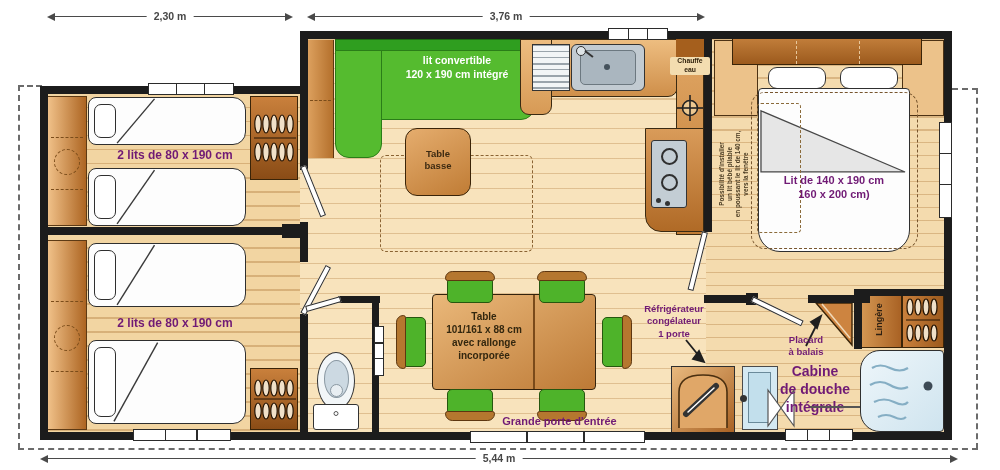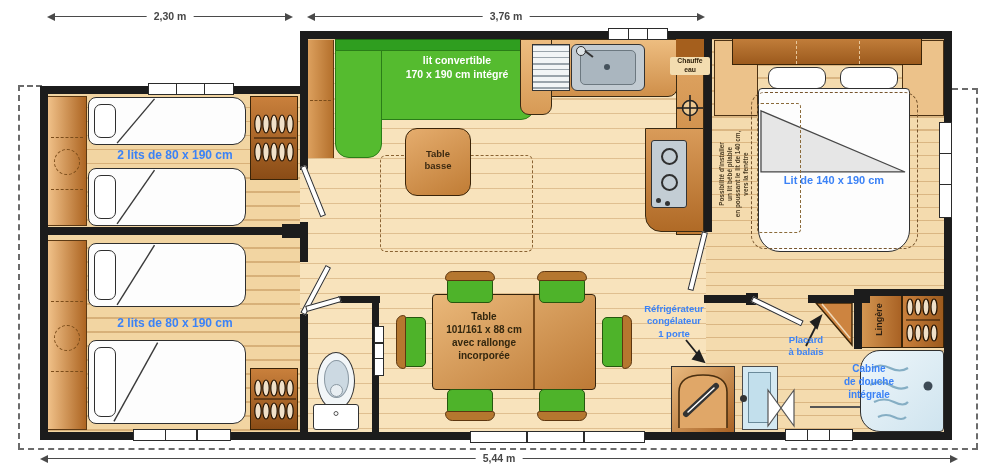--- a/index.html
+++ b/index.html
@@ -29,21 +29,21 @@
   .dash{position:absolute;border:1.5px dashed #8a6333}
   .chair{position:absolute;background:#4eb32a;border:1.2px solid #26570f;border-radius:5px}
   .chair::before{content:"";position:absolute;background:#b5772f;border:1px solid #5d3610}
   .chair.n::before{left:-3px;right:-3px;top:-7px;height:8px;border-radius:8px 8px 3px 3px}
   .chair.s::before{left:-3px;right:-3px;bottom:-7px;height:8px;border-radius:3px 3px 8px 8px}
   .chair.w::before{top:-3px;bottom:-3px;left:-7px;width:8px;border-radius:8px 3px 3px 8px}
   .chair.e::before{top:-3px;bottom:-3px;right:-7px;width:8px;border-radius:3px 8px 8px 3px}
   .dc{position:absolute;border:1.2px dashed #7a4c1a;border-radius:50%}
   .dl{position:absolute;border-top:1.2px dashed #7a4c1a}
   
-  .lbl{position:absolute;font-weight:700;color:#3b82f6;text-align:center;line-height:1.3}
+  .lbl{position:absolute;font-weight:700;color:#701a75;text-align:center;line-height:1.3}
   .lbl span{display:block}
   .rot{transform:rotate(-90deg)}
   
   .dim{position:absolute;height:13px}
   .dim .line{position:absolute;left:2px;right:2px;top:6px;height:1.4px;background:#4a4a4a}
   .dim .ah{position:absolute;top:2.8px;width:0;height:0;border-top:4px solid transparent;border-bottom:4px solid transparent}
   .dim .ah.l{left:0;border-right:8px solid #4a4a4a}
   .dim .ah.r{right:0;border-left:8px solid #4a4a4a}
   .dim .lab{position:absolute;left:50%;top:49%;transform:translate(-50%,-50%);background:#fff;padding:0 7px;font-size:10.5px;font-weight:700;color:#474747;white-space:nowrap}
   .dashv{position:absolute;border-left:2px dashed #6b6b6b}
@@ -277,61 +277,63 @@
   <div class="door" style="left:300px;top:166px;width:6px;height:54px;transform:rotate(-22deg);transform-origin:3px 0"></div>
   <div class="door" style="left:300px;top:260px;width:6px;height:54px;transform:rotate(28deg);transform-origin:3px 54px"></div>
   <div class="door" style="left:306px;top:306px;width:36px;height:6px;transform:rotate(-16deg);transform-origin:0 3px"></div>
   <div class="door" style="left:702px;top:232px;width:6px;height:60px;transform:rotate(14deg);transform-origin:3px 0"></div>
   <div class="door" style="left:752px;top:296px;width:56px;height:6px;transform:rotate(26deg);transform-origin:0 3px"></div>
 
   <div class="lbl" style="left:60px;top:148px;width:230px;font-size:12px">2 lits de 80 x 190 cm</div>
   <div class="lbl" style="left:60px;top:316px;width:230px;font-size:12px">2 lits de 80 x 190 cm</div>
   <div class="lbl" style="left:362px;top:54px;width:190px;font-size:10.5px;color:#fff">
     <span>lit convertible</span>
-    <span>170 x 190 cm intégré</span>
+    <span>120 x 190 cm intégré</span>
   </div>
   <div class="lbl" style="left:405px;top:148px;width:66px;font-size:9.5px;color:#3c2a12">
     <span>Table</span>
     <span>basse</span>
   </div>
   <div class="lbl" style="left:670px;top:57px;width:40px;font-size:6.8px;background:#f3ddb0;border-radius:2px;color:#33240e">
     <span>Chauffe</span>
     <span>eau</span>
   </div>
   <div class="lbl" style="left:760px;top:173px;width:148px;font-size:11px">
     <span>Lit de 140 x 190 cm</span>
+    <span>160 x 200 cm)</span>
   </div>
   <div class="lbl rot" style="left:674px;top:158px;width:120px;font-size:6.4px;color:#4a3b22;line-height:1.25">
     <span>Possibilité d'installer</span>
     <span>un lit bébé pliable</span>
     <span>en poussant le lit de 140 cm,</span>
     <span>vers la fenêtre</span>
   </div>
   <div class="lbl" style="left:632px;top:303px;width:84px;font-size:9.5px">
     <span>Réfrigérateur</span>
     <span>congélateur</span>
     <span>1 porte</span>
   </div>
   <div class="lbl" style="left:778px;top:334px;width:56px;font-size:9.5px">
     <span>Placard</span>
     <span>à balais</span>
   </div>
   <div class="lbl rot" style="left:855px;top:313px;width:50px;height:13px;font-size:9px;color:#2e2012">Lingère</div>
-  <div class="lbl" style="left:832px;top:362px;width:74px;font-size:10px">
+  <div class="lbl" style="left:778px;top:362px;width:74px;font-size:14px">
     <span>Cabine</span>
     <span>de douche</span>
     <span>intégrale</span>
   </div>
   <div class="furn" style="left:810px;top:406px;width:50px;height:2px;background:#555"></div>
   <div class="lbl" style="left:434px;top:310px;width:100px;font-size:10px;color:#33270f">
     <span>Table</span>
     <span>101/161 x 88 cm</span>
     <span>avec rallonge</span>
     <span>incorporée</span>
   </div>
+  <div class="lbl" style="left:492px;top:414px;width:135px;font-size:11px">Grande porte d'entrée</div>
 
   <div class="dim" style="left:47px;top:10px;width:246px">
     <div class="line"></div>
       <div class="ah l"></div>
       <div class="ah r"></div>
     <span class="lab">2,30 m</span>
   </div>
   <div class="dim" style="left:307px;top:10px;width:398px">
     <div class="line"></div>
       <div class="ah l"></div>

